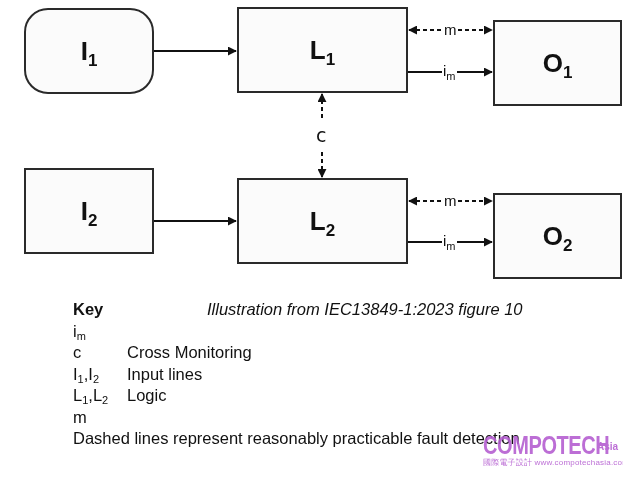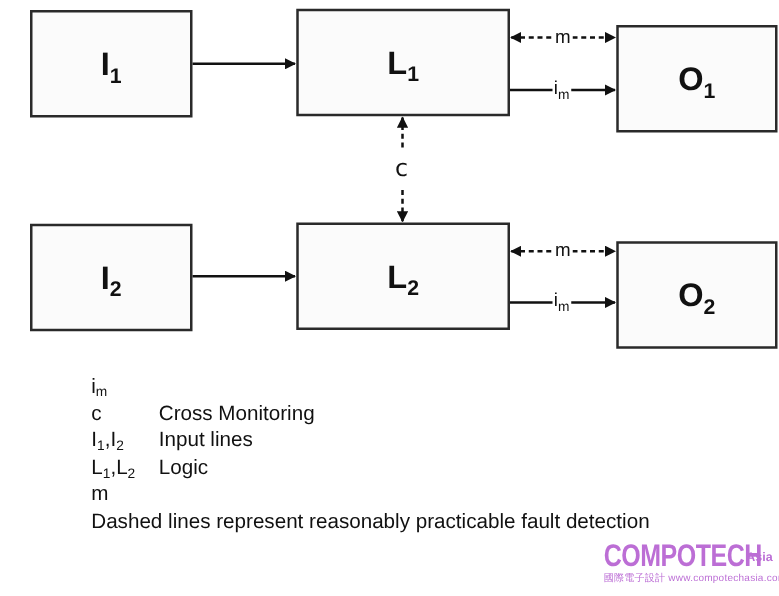--- a/index.html
+++ b/index.html
@@ -37,46 +37,50 @@
   <line x1="407" y1="72" x2="492" y2="72" stroke="#111" stroke-width="2" marker-end="url(#ah)"></line>
 
   <line x1="322" y1="118" x2="322" y2="94" stroke="#111" stroke-width="2" stroke-dasharray="4,3" marker-end="url(#ah)"></line>
   <line x1="322" y1="152" x2="322" y2="177" stroke="#111" stroke-width="2" stroke-dasharray="4,3" marker-end="url(#ah)"></line>
 
   <line x1="153" y1="221" x2="236" y2="221" stroke="#111" stroke-width="2" marker-end="url(#ah)"></line>
   <line x1="409" y1="201" x2="492" y2="201" stroke="#111" stroke-width="2" stroke-dasharray="4,3" marker-start="url(#ah)" marker-end="url(#ah)"></line>
   <line x1="407" y1="242" x2="492" y2="242" stroke="#111" stroke-width="2" marker-end="url(#ah)"></line>
 </svg>
 
-<div class="box" style="left:24px;top:8px;width:130px;height:86px;">
+<div class="box" style="left:24px;top:8px;width:130px;height:86px;border-radius:24px;">
   <span class="box-label"><span>I</span><sub>1</sub></span>
 </div>
 <div class="box" style="left:237px;top:7px;width:171px;height:86px;text-align:center;">
   <span class="box-label"><span>L</span><sub>1</sub></span>
 </div>
 <div class="box" style="left:493px;top:20px;width:129px;height:86px;">
   <span class="box-label"><span>O</span><sub>1</sub></span>
 </div>
-<div class="box" style="left:24px;top:179px;width:130px;height:86px;">
+<div class="box" style="left:24px;top:168px;width:130px;height:86px;">
   <span class="box-label"><span>I</span><sub>2</sub></span>
 </div>
 <div class="box" style="left:237px;top:178px;width:171px;height:86px;">
   <span class="box-label"><span>L</span><sub>2</sub></span>
 </div>
 <div class="box" style="left:493px;top:193px;width:129px;height:86px;">
   <span class="box-label"><span>O</span><sub>2</sub></span>
 </div>
 
 <span class="conn-label" style="left:443px;top:22px;">m</span>
 <span class="conn-label" style="left:442px;top:63px;"><span>i</span><sub>m</sub></span>
 <span class="conn-label" style="left:443px;top:193px;">m</span>
 <span class="conn-label" style="left:442px;top:233px;"><span>i</span><sub>m</sub></span>
 <span class="c-label" style="left:316px;top:124px;">c</span>
 
 <div class="key">
+  <div class="key-row">
+    <span class="key-head">Key</span>
+    <span class="source">Illustration from  IEC13849-1:2023  figure 10</span>
+  </div>
   <div class="key-row">
     <span class="key-sym"><span>i</span><sub>m</sub></span>
   </div>
   <div class="key-row">
     <span class="key-sym">c</span>
     <span>Cross Monitoring</span>
   </div>
   <div class="key-row">
     <span class="key-sym"><span>I</span><sub>1</sub>,<span>I</span><sub>2</sub></span>
     <span>Input lines</span>

